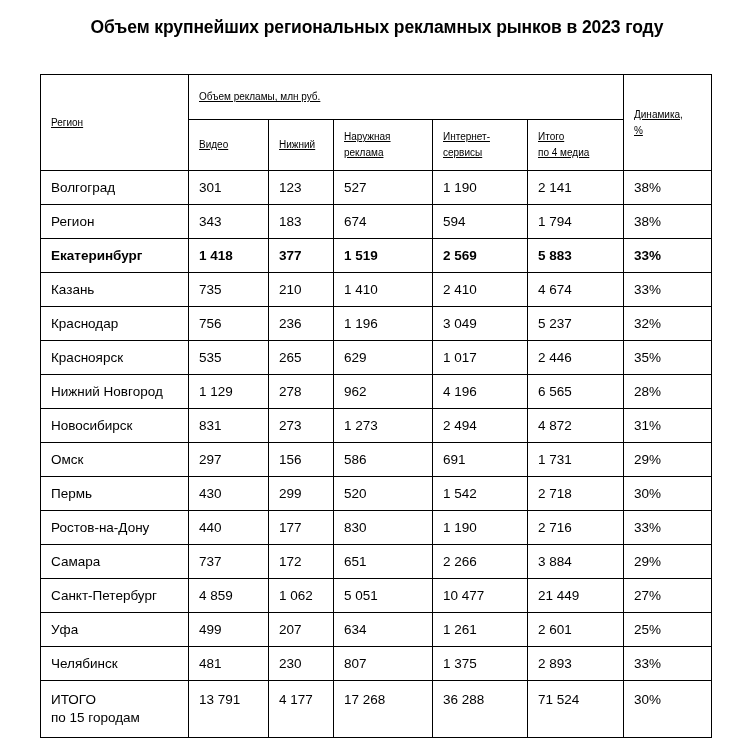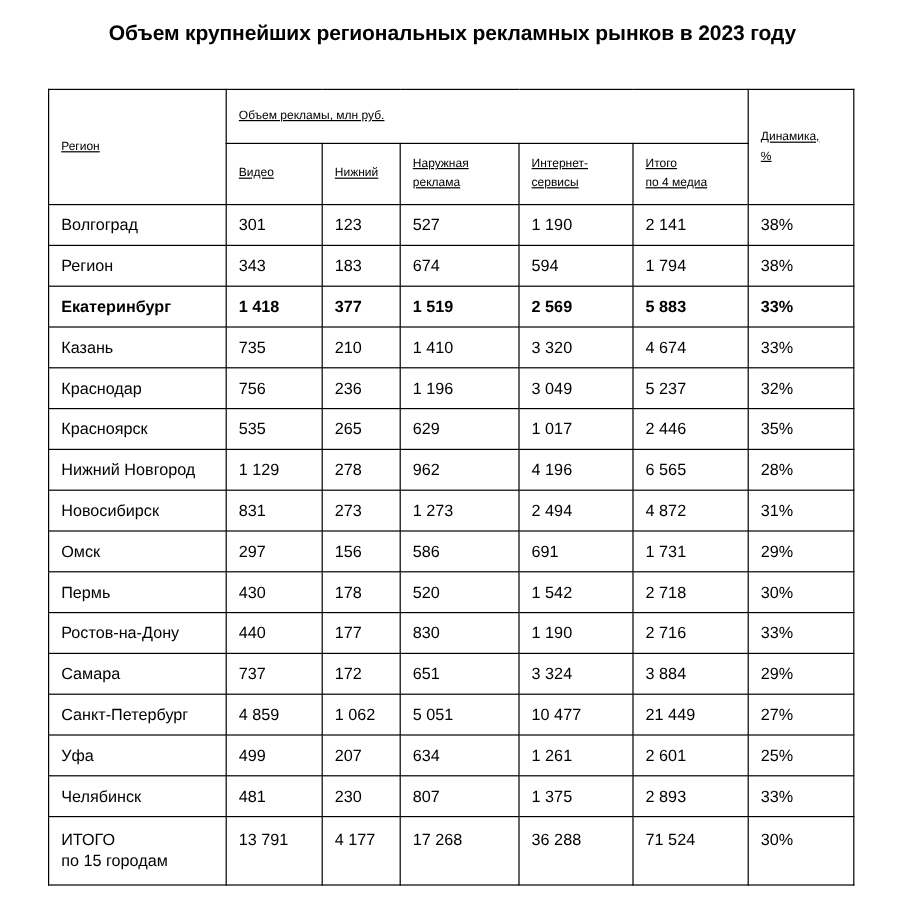--- a/index.html
+++ b/index.html
@@ -177,21 +177,21 @@
             <td>1 519</td>
             <td>2 569</td>
             <td>5 883</td>
             <td>33%</td>
           </tr>
           <tr class="data-row">
             <td>Казань</td>
             <td>735</td>
             <td>210</td>
             <td>1 410</td>
-            <td>3 320</td>
+            <td>2 410</td>
             <td>4 674</td>
             <td>33%</td>
           </tr>
           <tr class="data-row">
             <td>Краснодар</td>
             <td>756</td>
             <td>236</td>
             <td>1 196</td>
             <td>3 049</td>
             <td>5 237</td>
@@ -229,41 +229,41 @@
             <td>297</td>
             <td>156</td>
             <td>586</td>
             <td>691</td>
             <td>1 731</td>
             <td>29%</td>
           </tr>
           <tr class="data-row">
             <td>Пермь</td>
             <td>430</td>
-            <td>178</td>
+            <td>299</td>
             <td>520</td>
             <td>1 542</td>
             <td>2 718</td>
             <td>30%</td>
           </tr>
           <tr class="data-row">
             <td>Ростов-на-Дону</td>
             <td>440</td>
             <td>177</td>
             <td>830</td>
             <td>1 190</td>
             <td>2 716</td>
             <td>33%</td>
           </tr>
           <tr class="data-row">
             <td>Самара</td>
             <td>737</td>
             <td>172</td>
             <td>651</td>
-            <td>3 324</td>
+            <td>2 266</td>
             <td>3 884</td>
             <td>29%</td>
           </tr>
           <tr class="data-row">
             <td>Санкт-Петербург</td>
             <td>4 859</td>
             <td>1 062</td>
             <td>5 051</td>
             <td>10 477</td>
             <td>21 449</td>

